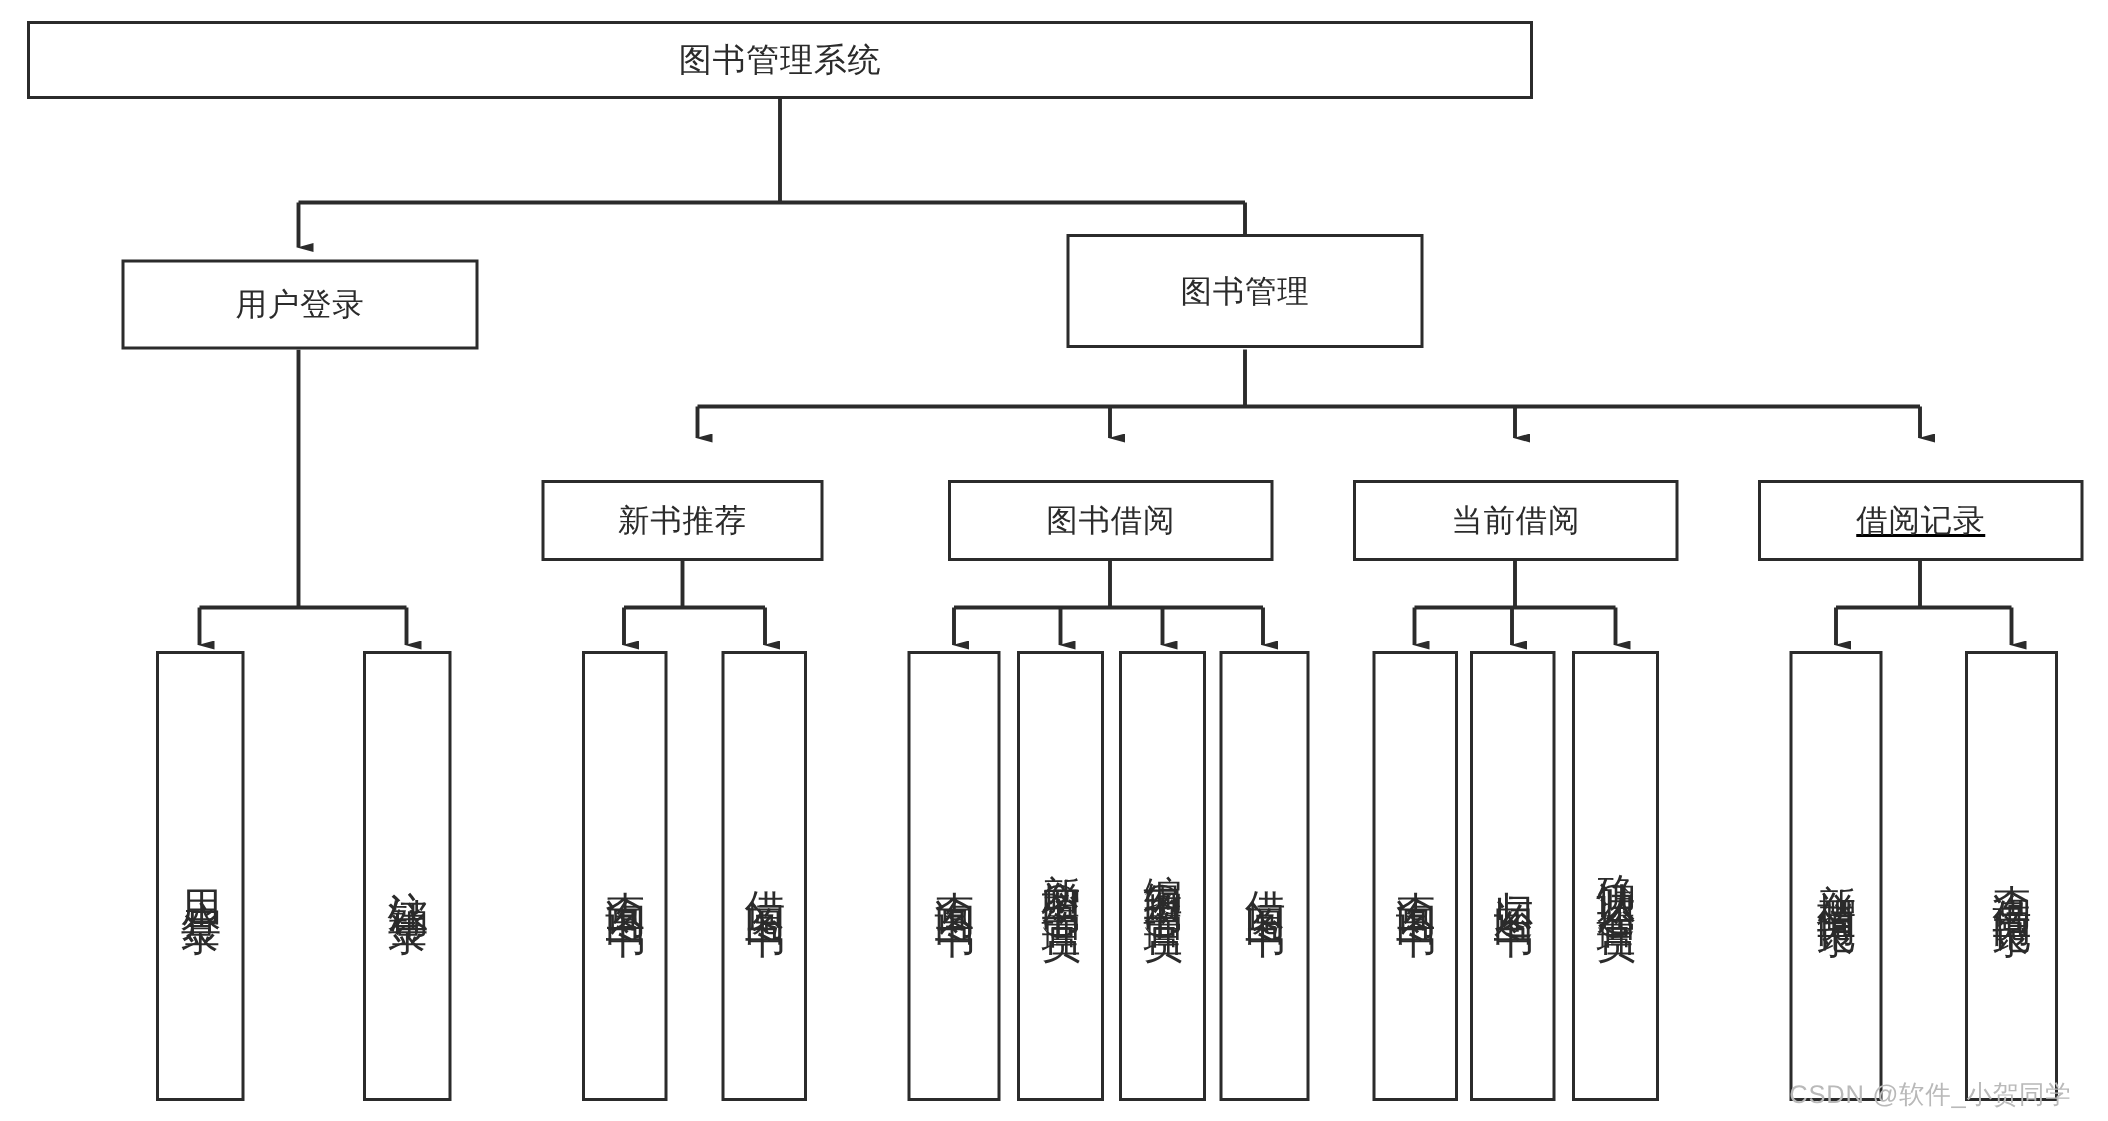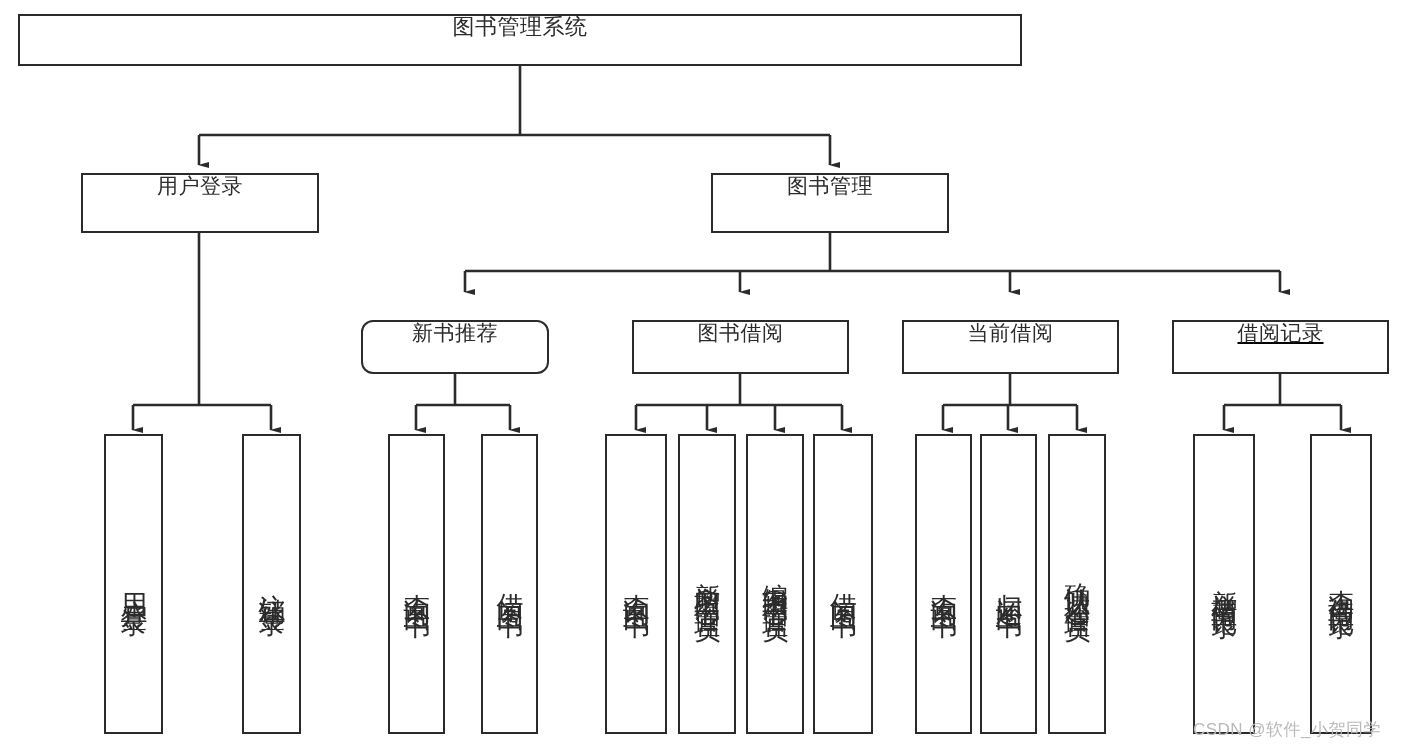--- a/index.html
+++ b/index.html
@@ -24,20 +24,21 @@
     width: 1405px;
     height: 747px;
     pointer-events: none;
   }
   .node {
     position: absolute;
     box-sizing: border-box;
     background: #ffffff;
     border: 2px solid #2b2b2b;
     display: flex;
+    align-items: center;
     justify-content: center;
     overflow: hidden;
   }
   .node-label {
     color: #2b2b2b;
     line-height: 1.0;
     white-space: nowrap;
     text-align: center;
   }
   
@@ -133,25 +134,25 @@
   </svg>
 
   <div class="node h-node root" style="left:18px; top:14px; width:1004px; height:52px;">
     <span class="node-label">图书管理系统</span>
   </div>
 
   <div class="node h-node" style="left:81px; top:173px; width:238px; height:60px;">
     <span class="node-label">用户登录</span>
   </div>
 
-  <div class="node h-node" style="left:711px; top:173px; width:238px; height:60px;">
+  <div class="node h-node" style="left:711px; top:156px; width:238px; height:76px;">
     <span class="node-label">图书管理</span>
   </div>
 
-  <div class="node h-node" style="left:361px; top:320px; width:188px; height:54px;border-radius:12px;">
+  <div class="node h-node" style="left:361px; top:320px; width:188px; height:54px;">
     <span class="node-label">新书推荐</span>
   </div>
 
   <div class="node h-node" style="left:632px; top:320px; width:217px; height:54px;">
     <span class="node-label">图书借阅</span>
   </div>
 
   <div class="node h-node" style="left:902px; top:320px; width:217px; height:54px;">
     <span class="node-label">当前借阅</span>
   </div>

